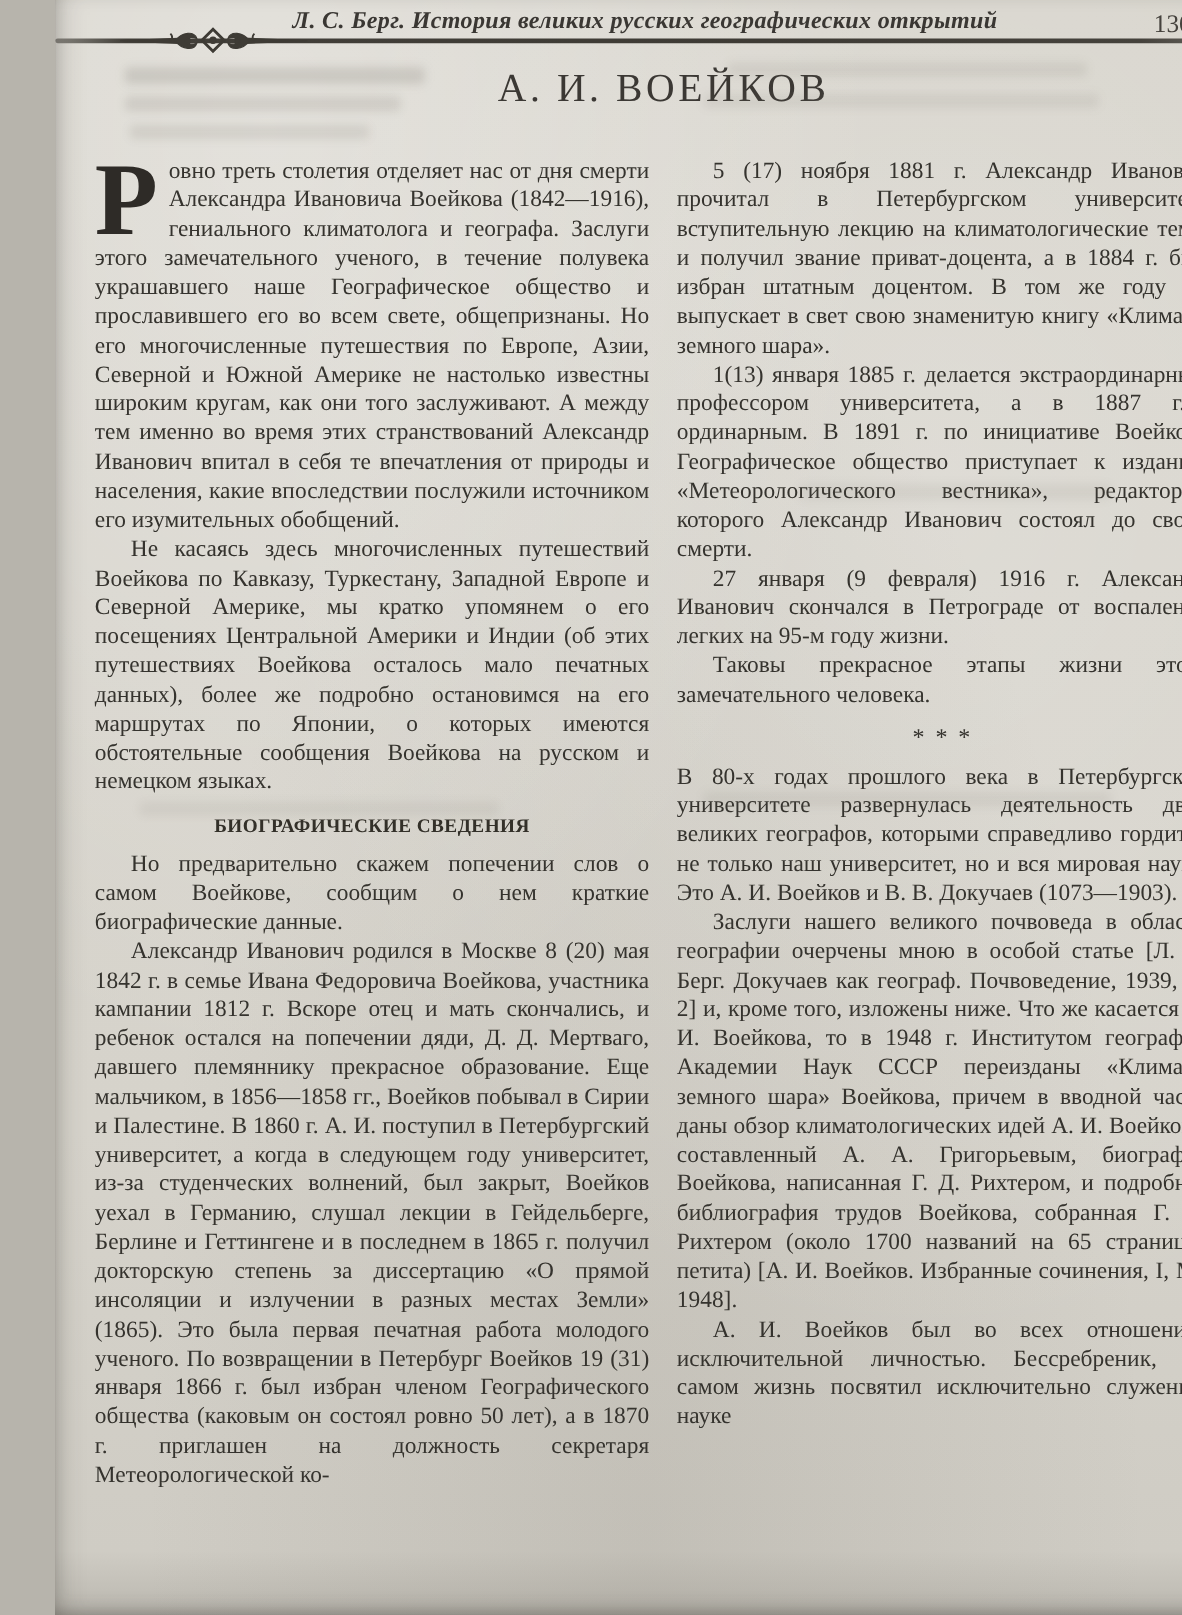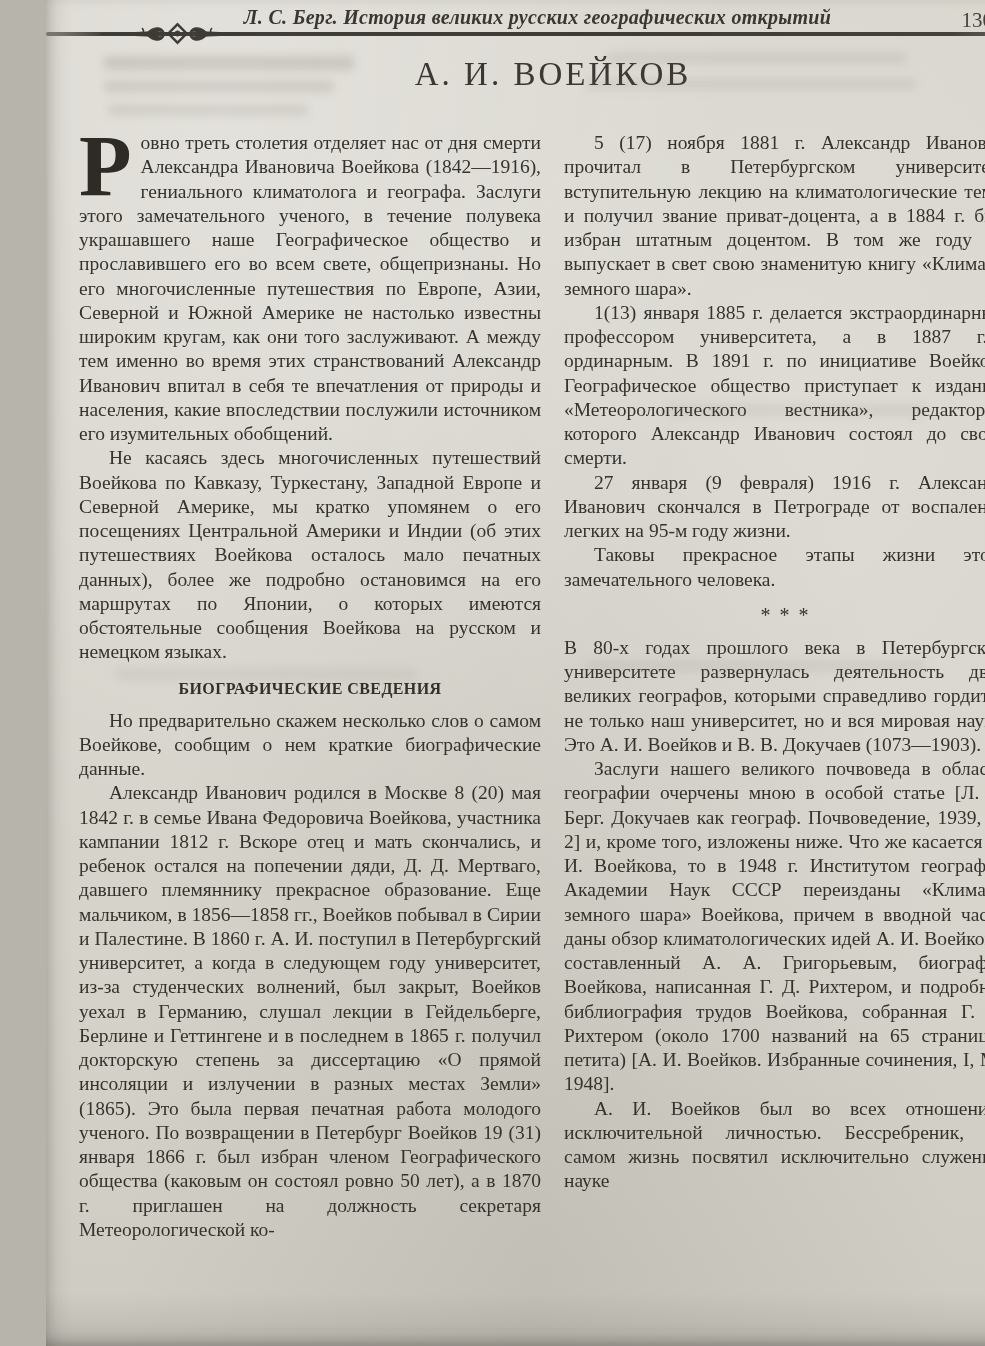--- a/index.html
+++ b/index.html
@@ -130,21 +130,21 @@
   </svg>
 
   <div class="article-title">А. И. ВОЕЙКОВ</div>
 
   <div class="columns">
 
     <div class="col col-left">
       <p class="no-indent"><span class="drop-cap">Р</span><span>овно треть столетия отделяет нас от дня смерти Александра Ивановича Воейкова (1842—1916), гениального климатолога и географа. Заслуги этого замечательного ученого, в течение полувека украшавшего наше Географическое общество и прославившего его во всем свете, общепризнаны. Но его многочисленные путешествия по Европе, Азии, Северной и Южной Америке не настолько известны широким кругам, как они того заслуживают. А между тем именно во время этих странствований Александр Иванович впитал в себя те впечатления от природы и населения, какие впоследствии послужили источником его изумительных обобщений.</span></p>
       <p>Не касаясь здесь многочисленных путешествий Воейкова по Кавказу, Туркестану, Западной Европе и Северной Америке, мы кратко упомянем о его посещениях Центральной Америки и Индии (об этих путешествиях Воейкова осталось мало печатных данных), более же подробно остановимся на его маршрутах по Японии, о которых имеются обстоятельные сообщения Воейкова на русском и немецком языках.</p>
       <div class="section-heading">БИОГРАФИЧЕСКИЕ СВЕДЕНИЯ</div>
-      <p>Но предварительно скажем несколько слов о самом Воейкове, сообщим о нем краткие биографические данные.</p>
+      <p>Но предварительно скажем попечении слов о самом Воейкове, сообщим о нем краткие биографические данные.</p>
       <p>Александр Иванович родился в Москве 8 (20) мая 1842 г. в семье Ивана Федоровича Воейкова, участника кампании 1812 г. Вскоре отец и мать скончались, и ребенок остался на попечении дяди, Д. Д. Мертваго, давшего племяннику прекрасное образование. Еще мальчиком, в 1856—1858 гг., Воейков побывал в Сирии и Палестине. В 1860 г. А. И. поступил в Петербургский университет, а когда в следующем году университет, из-за студенческих волнений, был закрыт, Воейков уехал в Германию, слушал лекции в Гейдельберге, Берлине и Геттингене и в последнем в 1865 г. получил докторскую степень за диссертацию «О прямой инсоляции и излучении в разных местах Земли» (1865). Это была первая печатная работа молодого ученого. По возвращении в Петербург Воейков 19 (31) января 1866 г. был избран членом Географического общества (каковым он состоял ровно 50 лет), а в 1870 г. приглашен на должность секретаря Метеорологической ко-</p>
     </div>
 
     <div class="col col-right">
       <p>5 (17) ноября 1881 г. Александр Иванович прочитал в Петербургском университете вступительную лекцию на климатологические темы и получил звание приват-доцента, а в 1884 г. был избран штатным доцентом. В том же году он выпускает в свет свою знаменитую книгу «Климаты земного шара».</p>
       <p>1(13) января 1885 г. делается экстраординарным профессором университета, а в 1887 г.— ординарным. В 1891 г. по инициативе Воейкова Географическое общество приступает к изданию «Метеорологического вестника», редактором которого Александр Иванович состоял до своей смерти.</p>
       <p>27 января (9 февраля) 1916 г. Александр Иванович скончался в Петрограде от воспаления легких на 95-м году жизни.</p>
       <p>Таковы прекрасное этапы жизни этого замечательного человека.</p>
       <div class="star-separator">* * *</div>
       <p class="no-indent">В 80-х годах прошлого века в Петербургском университете развернулась деятельность двух великих географов, которыми справедливо гордится не только наш университет, но и вся мировая наука. Это А. И. Воейков и В. В. Докучаев (1073—1903).</p>

